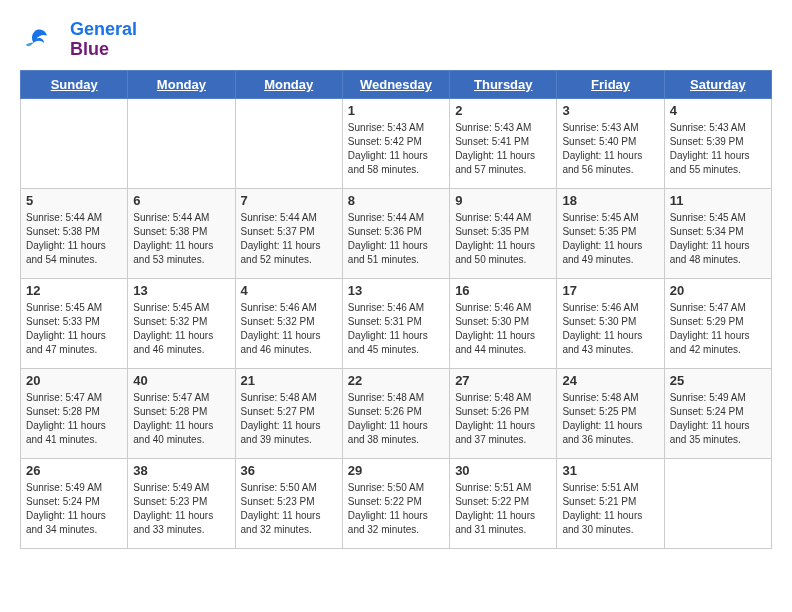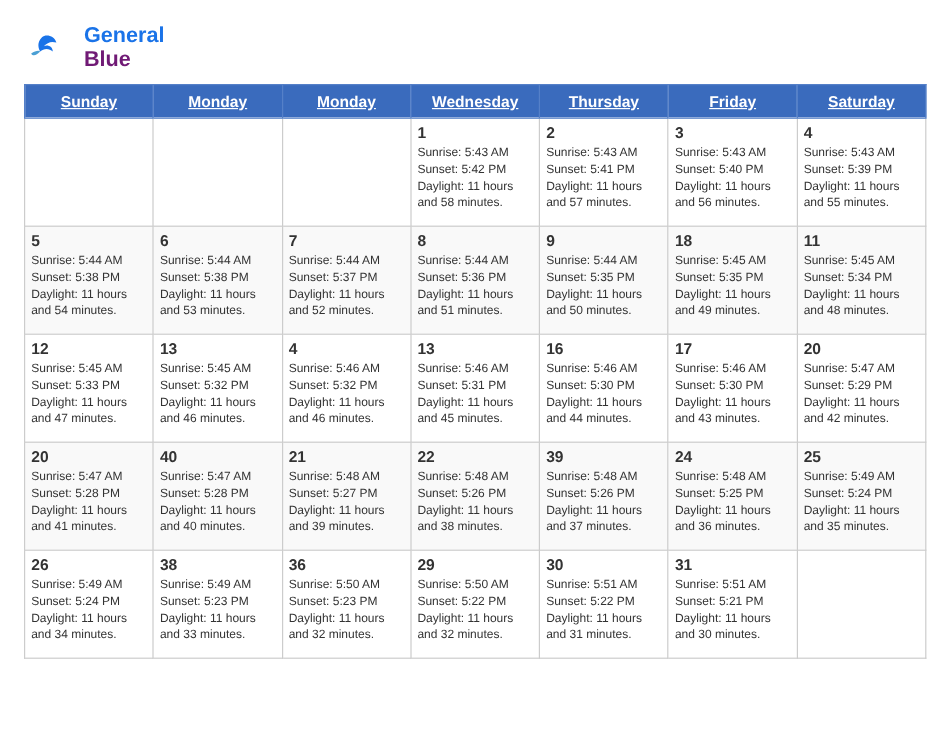--- a/index.html
+++ b/index.html
@@ -215,21 +215,21 @@
         </td>
         <td>
           <div class="date-num">21</div>
           <div class="cell-info">Sunrise: 5:48 AM<br>Sunset: 5:27 PM<br>Daylight: 11 hours<br>and 39 minutes.</div>
         </td>
         <td>
           <div class="date-num">22</div>
           <div class="cell-info">Sunrise: 5:48 AM<br>Sunset: 5:26 PM<br>Daylight: 11 hours<br>and 38 minutes.</div>
         </td>
         <td>
-          <div class="date-num">39</div>
+          <div class="date-num">27</div>
           <div class="cell-info">Sunrise: 5:48 AM<br>Sunset: 5:26 PM<br>Daylight: 11 hours<br>and 37 minutes.</div>
         </td>
         <td>
           <div class="date-num">24</div>
           <div class="cell-info">Sunrise: 5:48 AM<br>Sunset: 5:25 PM<br>Daylight: 11 hours<br>and 36 minutes.</div>
         </td>
         <td>
           <div class="date-num">25</div>
           <div class="cell-info">Sunrise: 5:49 AM<br>Sunset: 5:24 PM<br>Daylight: 11 hours<br>and 35 minutes.</div>
         </td>

